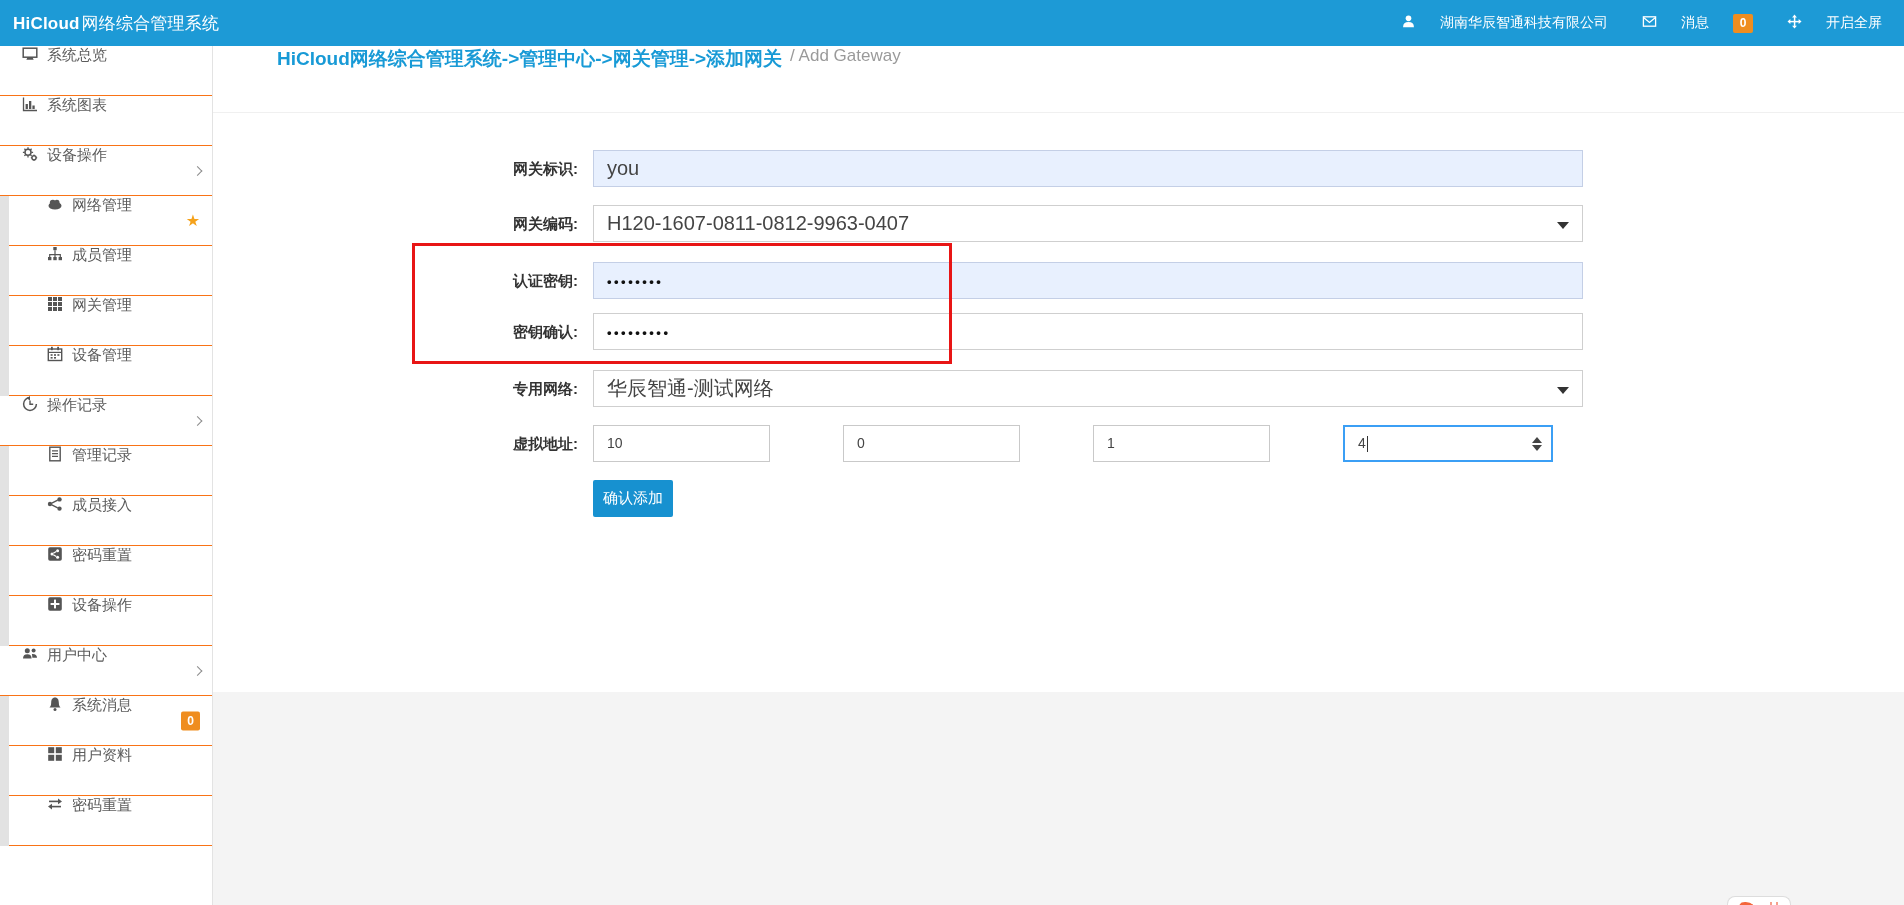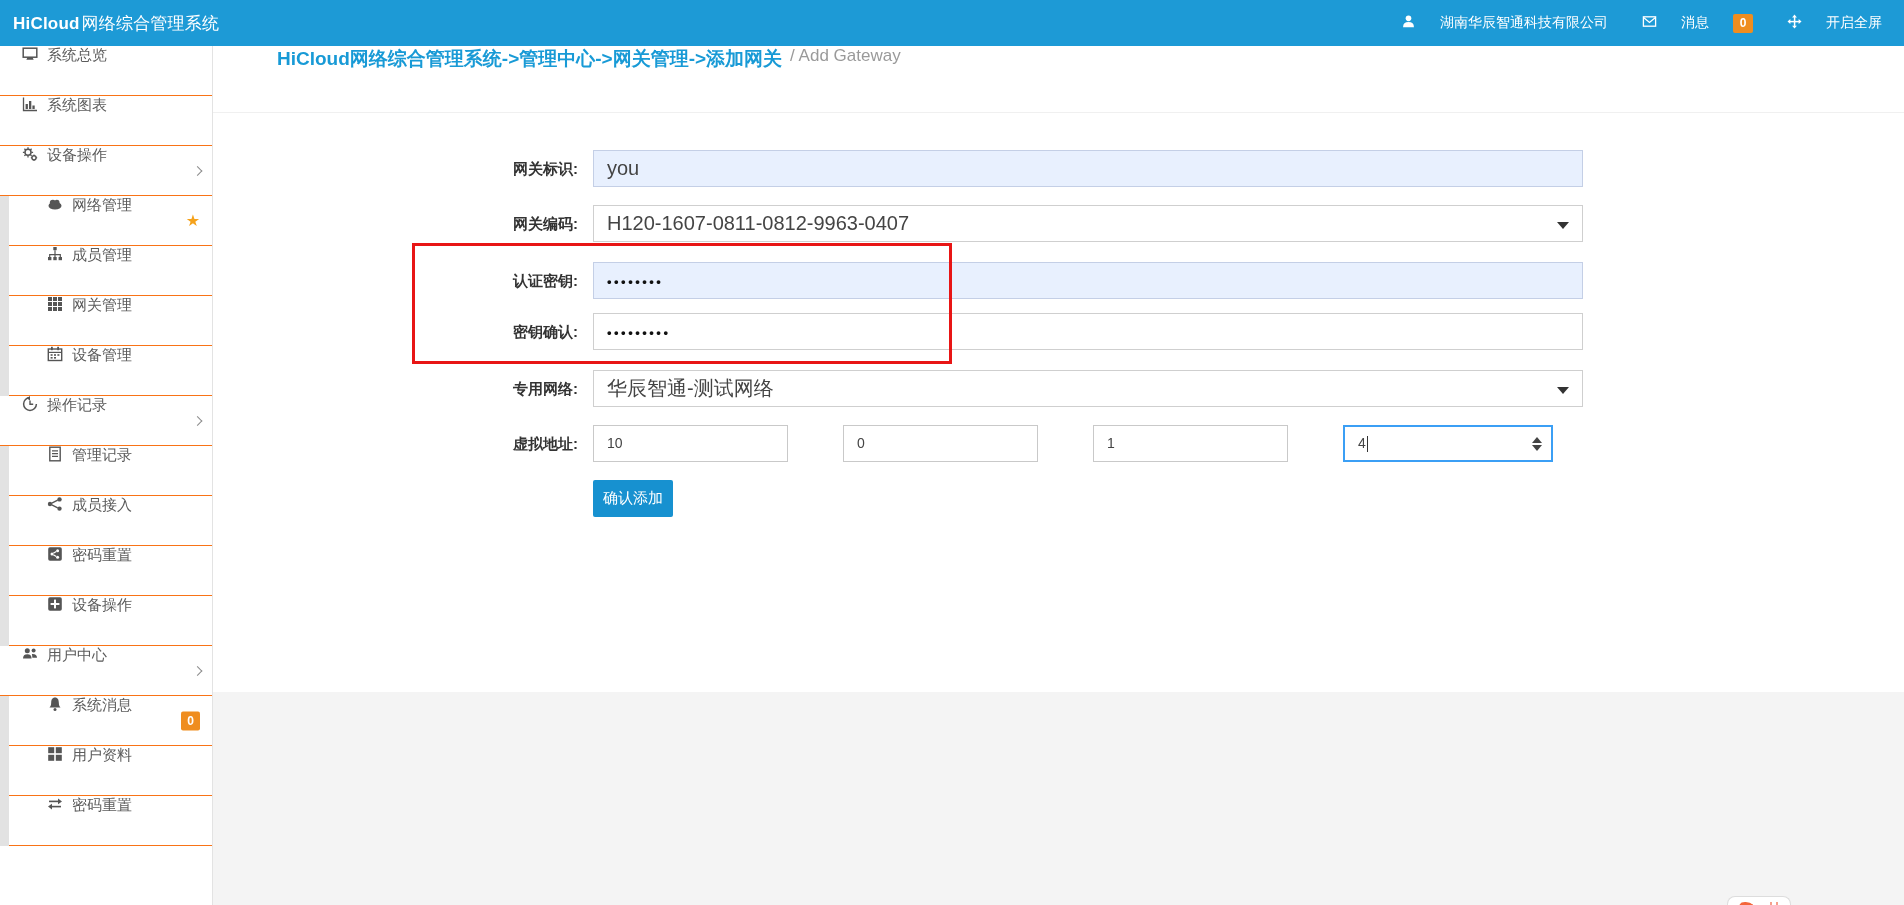--- a/index.html
+++ b/index.html
@@ -47,21 +47,21 @@
   .frow { position:absolute; height:37px; }
   .flabel { position:absolute; left:0; width:365px; text-align:right; line-height:37px;
     font-size:15px; font-weight:700; color:#333; }
   .ffield { position:absolute; left:380px; width:990px; height:37px; border:1px solid #cfcfcf;
     background:#fff; font-size:20px; color:#444; line-height:35px; padding-left:13px; cursor:text; }
   .ffield.autofill { background:#e8f0fe; border-color:#c4cfe6; }
   .ffield.pwd { font-size:13px; font-weight:700; letter-spacing:2.5px; color:#111; line-height:37px; }
   .fselect { cursor:pointer; }
   .fselect .caret { position:absolute; right:13px; top:16px; width:0; height:0;
     border-left:6px solid transparent; border-right:6px solid transparent; border-top:7px solid #333; }
-  .ip-input { position:absolute; width:195px; height:37px; border:1px solid #c9c9c9; background:#fff;
+  .ip-input { position:absolute; width:177px; height:37px; border:1px solid #c9c9c9; background:#fff;
     font-size:14px; color:#444; line-height:35px; padding-left:13px; cursor:text; }
   .ip-input.focused { border:2px solid #3b9ff5; width:210px; line-height:33px; }
   .cursorbar { display:inline-block; width:1px; height:16px; background:#333; vertical-align:middle; margin-left:1px; }
   .spinner { position:absolute; right:8px; top:50%; transform:translateY(-50%); width:12px; height:16px; }
   .spinner .up { position:absolute; left:1px; top:1px; width:0; height:0;
     border-left:5px solid transparent; border-right:5px solid transparent; border-bottom:6px solid #444; }
   .spinner .dn { position:absolute; left:1px; bottom:1px; width:0; height:0;
     border-left:5px solid transparent; border-right:5px solid transparent; border-top:6px solid #444; }
   .submit-btn { position:absolute; left:380px; top:434px; width:80px; height:37px; background:#1791d0;
     color:#fff; font-size:15px; border:none; border-radius:2px; cursor:pointer;

